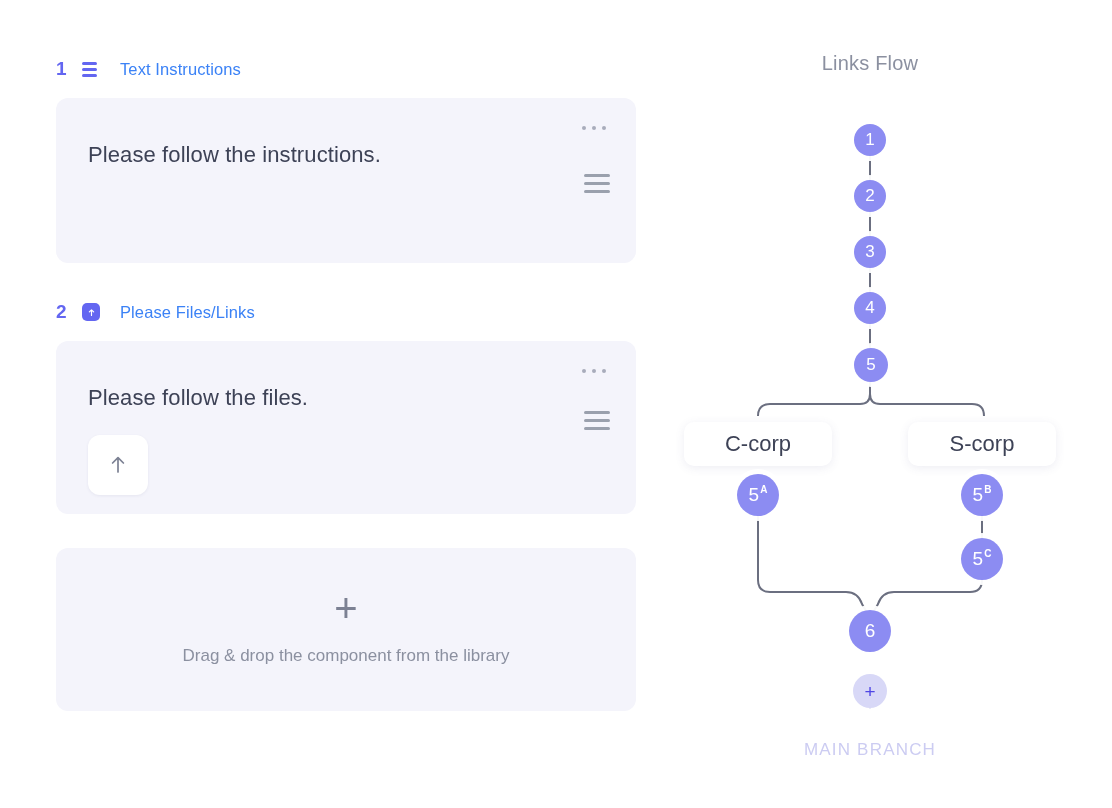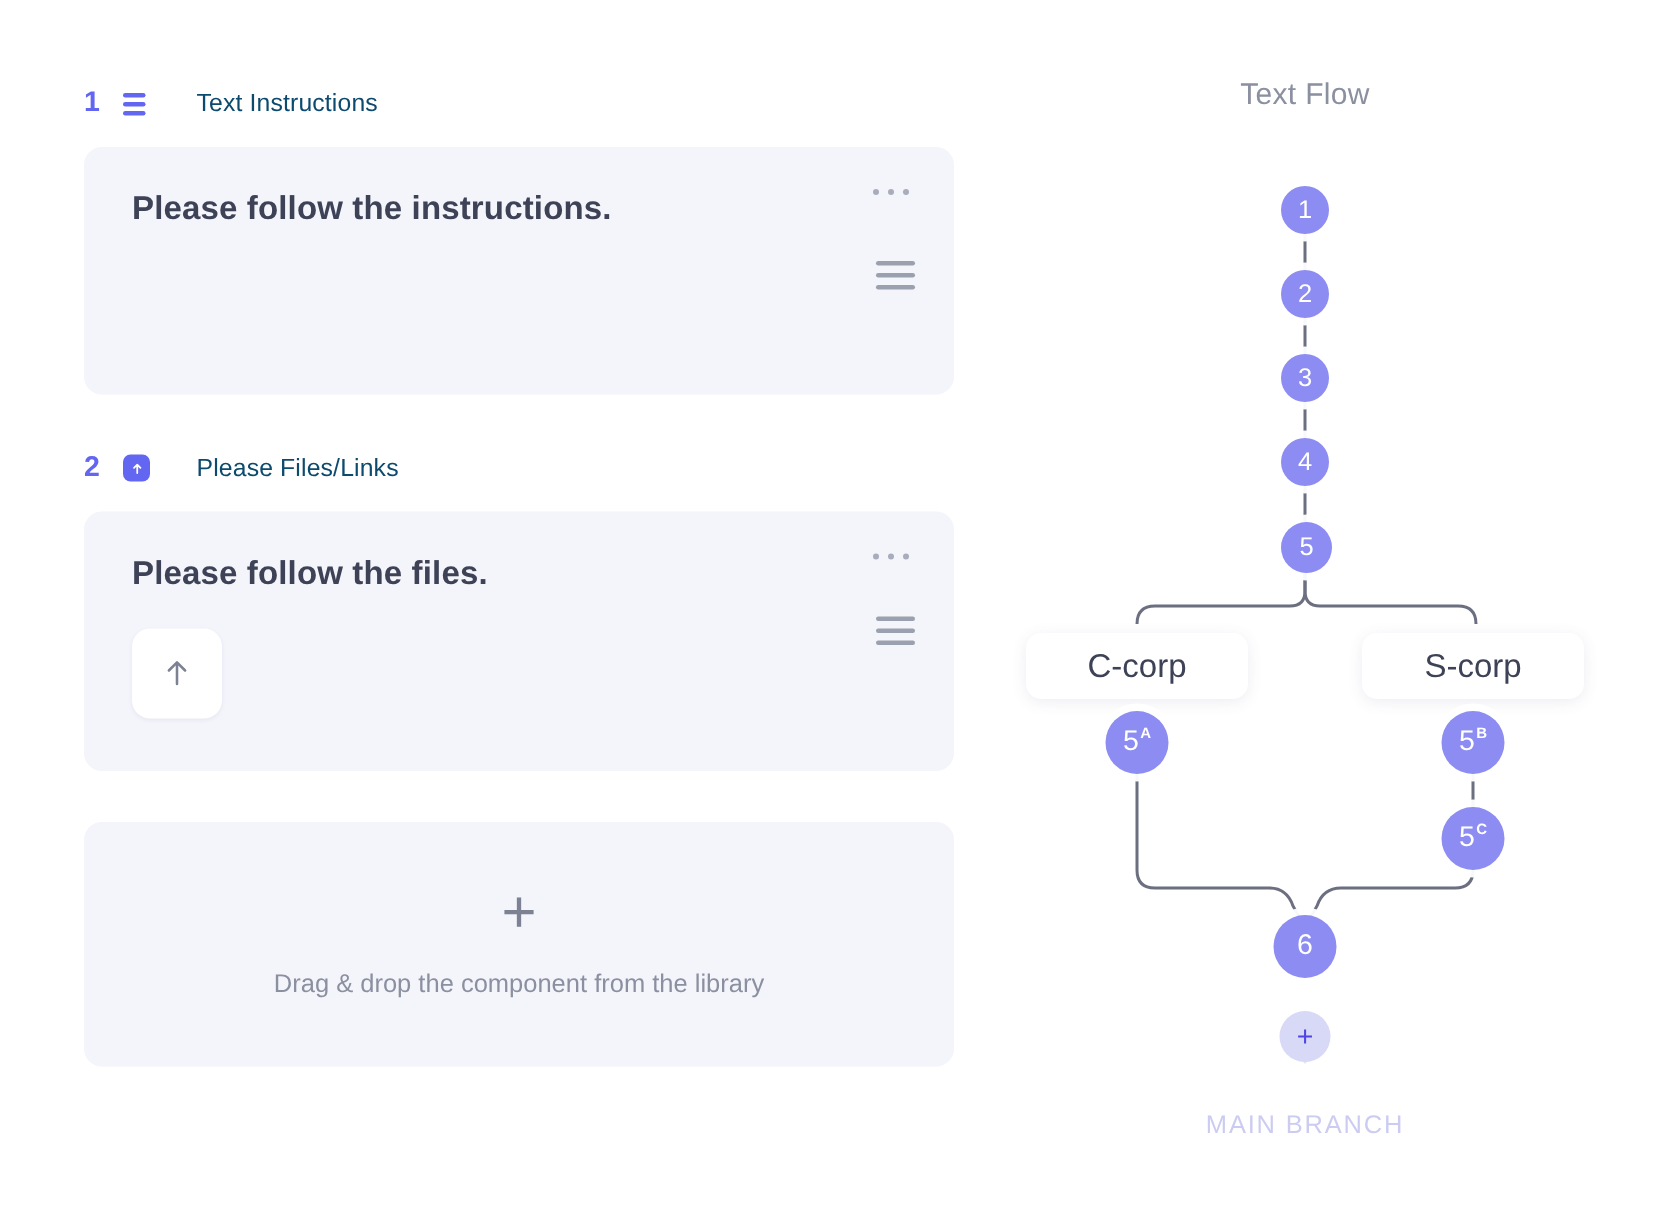--- a/index.html
+++ b/index.html
@@ -28,35 +28,35 @@
   }
   .icon-lines { display: flex; flex-direction: column; gap: 3px; }
   .icon-lines i { display: block; width: 15px; height: 3px; border-radius: 2px; background: #6366f1; }
   .icon-lines i:nth-child(2) { width: 15px; }
   .icon-upload-sq {
     width: 18px; height: 18px; border-radius: 5px; background: #6366f1;
     display: flex; align-items: center; justify-content: center;
   }
   .icon-upload-sq svg { display: block; }
   .step-label {
-    font-size: 16.5px; color: #0c4a6e; margin-left: 19px; letter-spacing: .1px;
+    font-size: 16.5px; color: #3b82f6; margin-left: 8px; letter-spacing: .1px;
   }
 
   .card {
     position: relative;
     background: #f4f4fb;
     border-radius: 12px;
     margin-top: 12px;
     padding: 28px 30px 26px 32px;
   }
   .card-1 { height: 165px; }
   .card-2 { height: 173px; }
 
   .card-title {
-    font-size: 22px; color: #3d4256; font-weight: 700; letter-spacing: .1px;
+    font-size: 22px; color: #3d4256; font-weight: 400; letter-spacing: .1px; margin-top: 16px;
   }
 
   .card-dots {
     position: absolute; right: 30px; top: 28px;
     display: flex; gap: 6px; align-items: center;
   }
   .card-dots i { width: 4px; height: 4px; border-radius: 50%; background: #a8acbb; display:block; }
 
   .card-handle {
     position: absolute; right: 26px; top: 76px;
@@ -194,21 +194,21 @@
         </div>
     </div>
 
     <div class="dropzone">
       <div class="dz-plus">+</div>
       <div class="dz-text">Drag &amp; drop the component from the library</div>
     </div>
   </div>
 
   <div class="flow">
-    <div class="flow-title">Text Flow</div>
+    <div class="flow-title">Links Flow</div>
 
     <div class="flow-canvas">
 
       <svg class="flow-svg" width="420" height="740">
         <g stroke="#6b6f80" stroke-width="2" fill="none" stroke-linecap="round">
 
           <line x1="210" y1="104" x2="210" y2="128"></line>
           <line x1="210" y1="160" x2="210" y2="184"></line>
           <line x1="210" y1="216" x2="210" y2="240"></line>
           <line x1="210" y1="272" x2="210" y2="296"></line>

